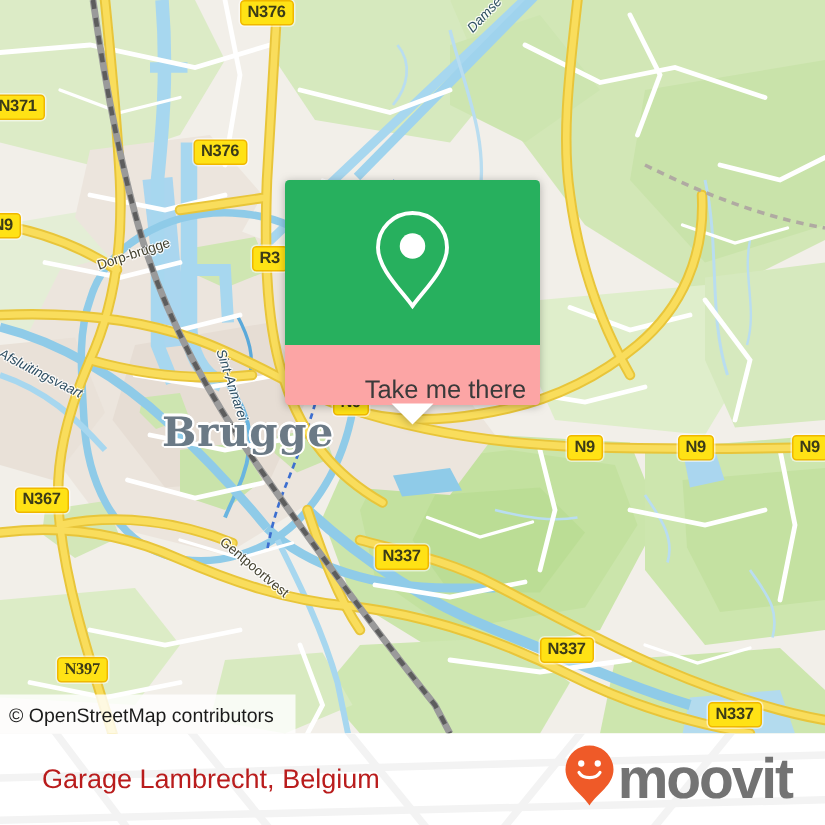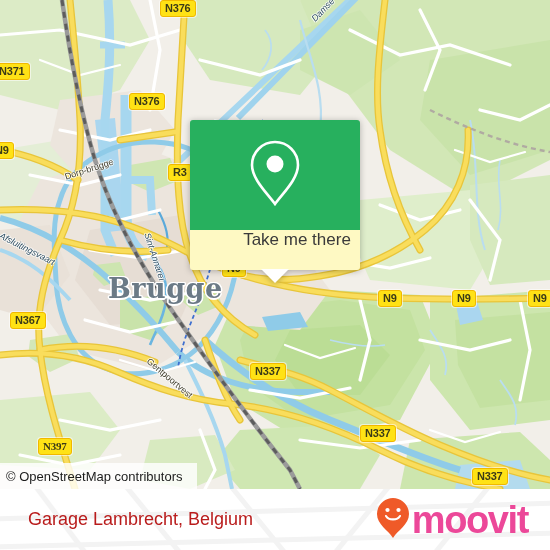--- a/index.html
+++ b/index.html
@@ -89,23 +89,23 @@
   }
   #callout-top {
     height: 110px;
     background: #27b05e;
     border-radius: 3px 3px 0 0;
     display: flex; align-items: center; justify-content: center;
   }
   #callout-bottom {
     position: relative;
     height: 40px;
-    background: #fef9c3;
+    background: #fca5a5;
     border-radius: 0 0 3px 3px;
-    display: flex; align-items: flex-start; justify-content: center; padding-left: 44px;
+    display: flex; align-items: flex-end; justify-content: center; padding-left: 44px;
   }
   #callout-label {
     font-size: 17px;
     color: #3a3a3a;
     font-family: "Liberation Sans", sans-serif;
   }
   #callout-tail {
     position: absolute;
     left: 50%; bottom: -13px; margin-left: -14px;
     width: 0; height: 0;
@@ -131,21 +131,21 @@
     font-family: "Liberation Sans", sans-serif;
     white-space: nowrap;
   }
   #brand {
     position: relative;
     display: flex; align-items: center; gap: 2px;
   }
   #brand-word {
     font-size: 38px;
     font-weight: bold;
-    color: #ec4899;
+    color: #737373;
     letter-spacing: -1.4px;
     font-family: "Liberation Sans", sans-serif;
     line-height: 1;
   }
 </style>
 </head>
 <body>
 
 <div id="app">
 
@@ -334,21 +334,21 @@
     <div class="layer">
       <div class="shield" style="left:160px;  top:0px;">N376</div>
       <div class="shield" style="left:-6px;   top:63px;">N371</div>
       <div class="shield" style="left:129px;  top:93px;">N376</div>
       <div class="shield" style="left:-10px;  top:142px;">N9</div>
       <div class="shield" style="left:168px;  top:164px;">R3</div>
       <div class="shield" style="left:222px;  top:260px;">N9</div>
       <div class="shield" style="left:378px;  top:290px;">N9</div>
       <div class="shield" style="left:452px;  top:290px;">N9</div>
       <div class="shield" style="left:528px;  top:290px;">N9</div>
-      <div class="shield" style="left:10px;   top:312px;">N367</div>
+      <div class="shield" style="left:10px;   top:325px;">N367</div>
       <div class="shield" style="left:250px;  top:363px;">N337</div>
       <div class="shield" style="left:360px;  top:425px;">N337</div>
       <div class="shield" style="left:38px;   top:438px;font-family:Liberation Serif, serif;">N397</div>
       <div class="shield" style="left:472px;  top:468px;">N337</div>
     </div>
 
     <div id="attribution">
       <span>© OpenStreetMap contributors</span>
     </div>
 

